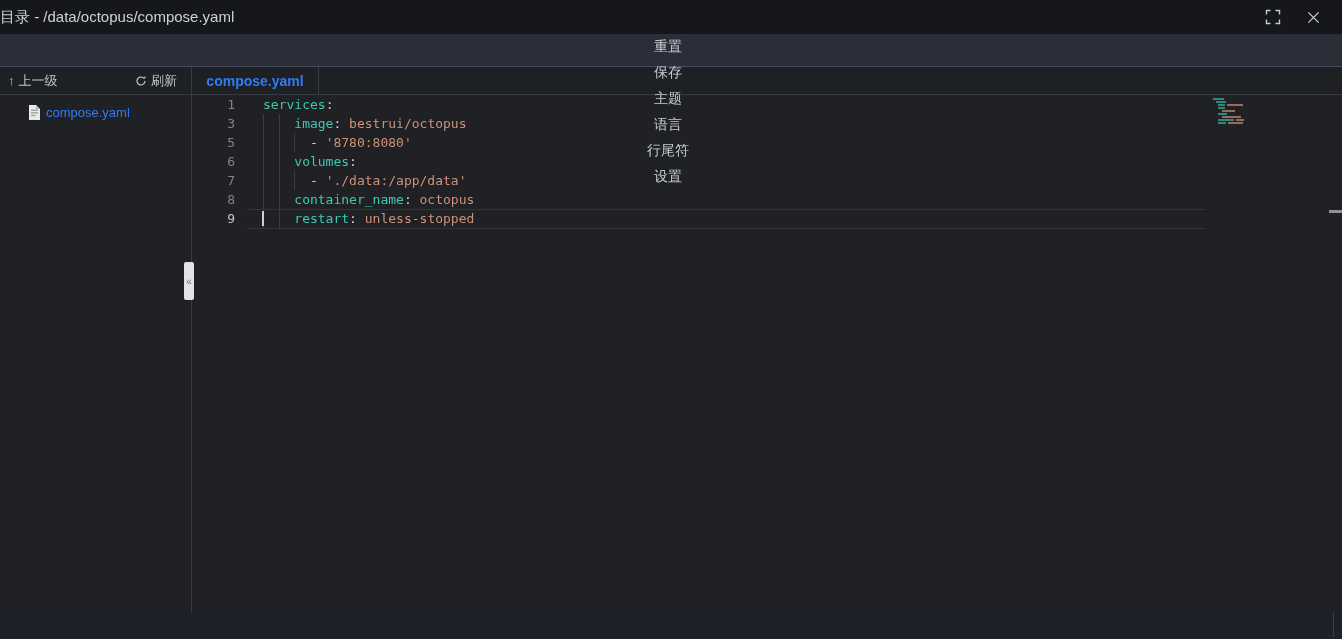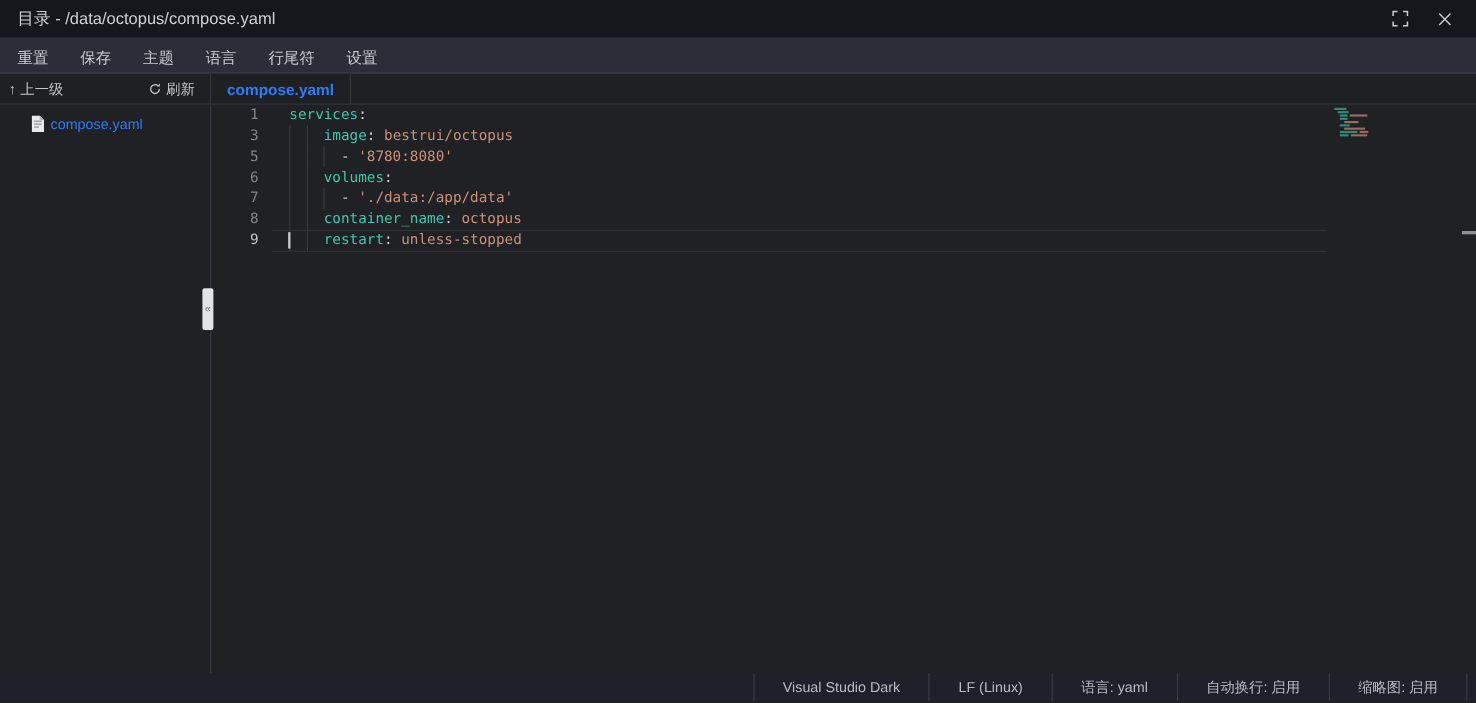--- a/index.html
+++ b/index.html
@@ -1,27 +1,27 @@
 <!DOCTYPE html>
 <html><head>
 <meta charset="utf-8">
 <style>
   * { margin:0; padding:0; box-sizing:border-box; }
   html,body { width:1342px; height:639px; overflow:hidden; }
   body { background:#1f2125; font-family:"Liberation Sans","DejaVu Sans",sans-serif; }
 
   
   .titlebar { height:34px; background:#15171c; display:flex; align-items:center; }
-  .win-title { flex:1; padding-left:16px; font-size:15px; color:#ced1d6; }
+  .win-title { flex:1; font-size:15px; color:#ced1d6; }
   .win-btns { display:flex; align-items:center; gap:22px; padding-right:20px; }
   .win-btn { width:18px; height:18px; display:flex; align-items:center; justify-content:center; cursor:pointer; }
 
   
   .menubar { height:33px; background:#2b2e38; border-bottom:1px solid #474b5c;
-             display:flex; align-items:flex-end; padding-left:9px; }
+             display:flex; align-items:center; padding-left:9px;flex-direction:column; }
   .menu-item { padding:4px 7px; margin-right:15px; font-size:14px; color:#c9ccd2; cursor:pointer; }
 
   
   .headrow { height:28px; display:flex; background:#1e2024; border-bottom:1px solid #383b45; }
   .explorer-head { width:192px; flex:none; border-right:1px solid #383b45; display:flex;
                    align-items:center; justify-content:space-between; padding:0 14px 0 8px;
                    font-size:13px; color:#c3c6cb; }
   .up-btn, .refresh-btn { display:flex; align-items:center; gap:4px; cursor:pointer; }
   .tabstrip { flex:1; display:flex; }
   .tab { width:127px; display:flex; align-items:center; justify-content:center;
@@ -207,22 +207,14 @@
         <span class="mseg key" style="width: 8px; margin-left: 5px;"></span>
           <span class="mseg str" style="width: 15px; margin-left: 2px;"></span>
         </div>
       </div>
 
     <div class="overview-dash"></div>
   </div>
 </div>
 
 <div class="statusbar">
-  <div class="status-items">
-
-  <div class="status-item">Visual Studio Dark</div>
-      <div class="status-item">LF (Linux)</div>
-      <div class="status-item">语言: yaml</div>
-      <div class="status-item">自动换行: 启用</div>
-      <div class="status-item">缩略图: 启用</div>
-    </div>
   <div class="status-cap"></div>
 </div>
 
 </body></html>

